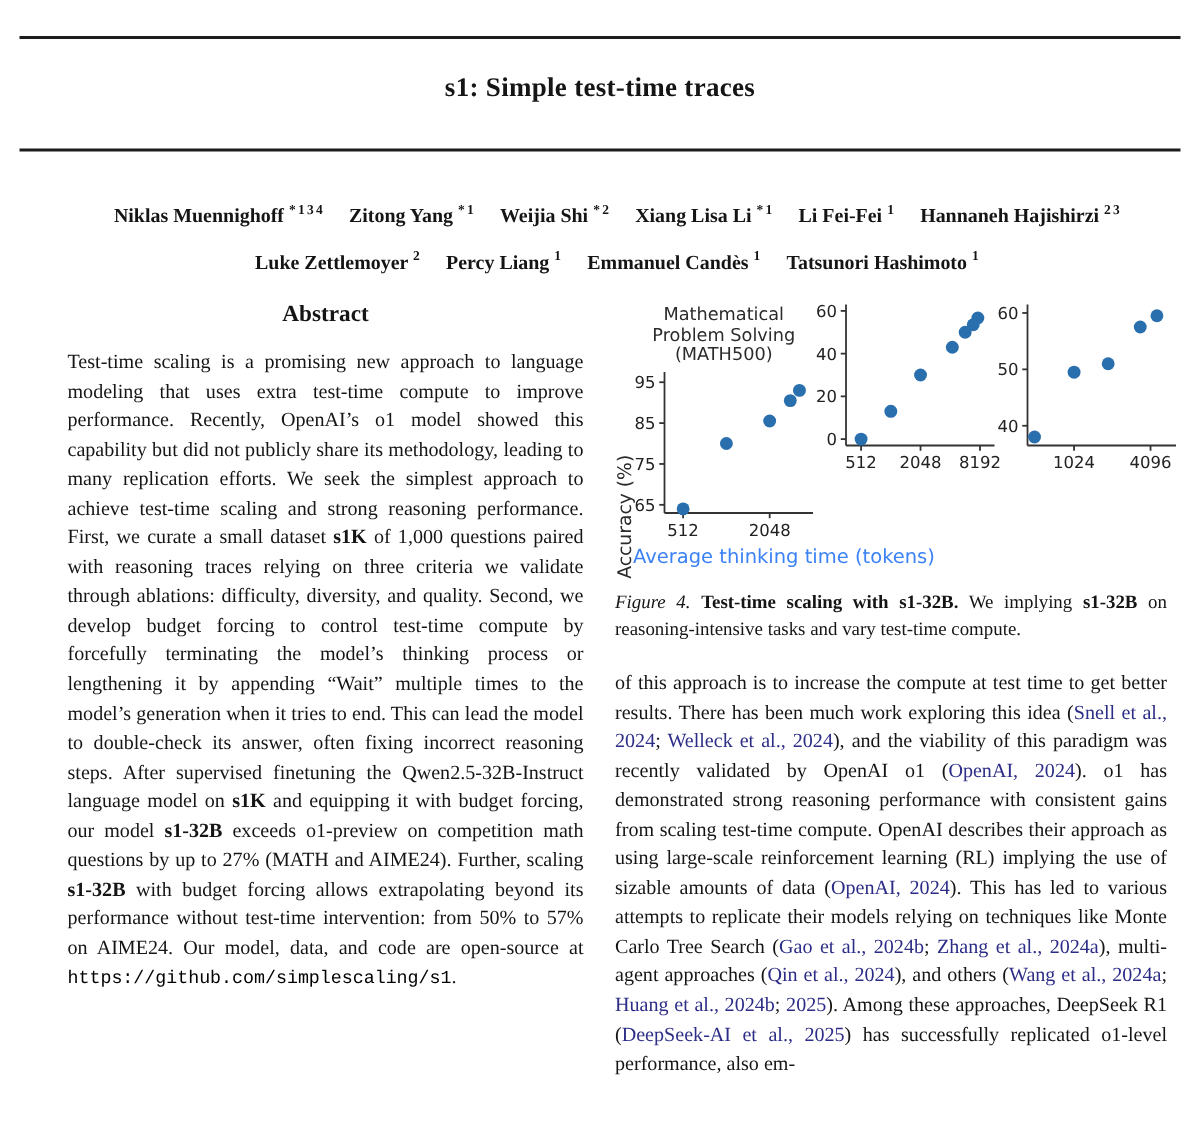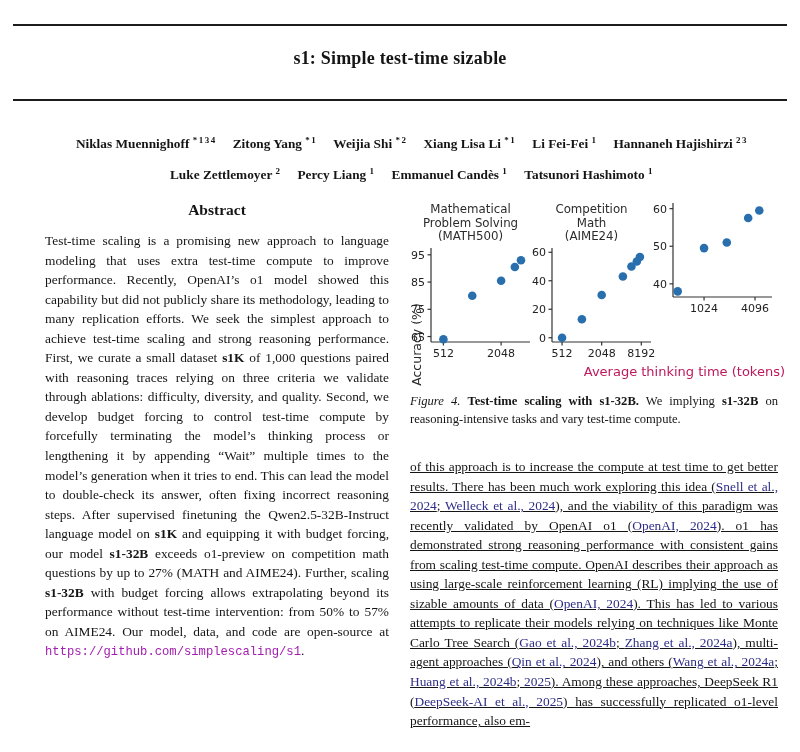--- a/index.html
+++ b/index.html
@@ -28,47 +28,47 @@
     font-size:13.4px; line-height:19.55px;
   }
   .col-right { position:absolute; left:410px; top:200px; width:368px; }
 
   .fig-area { position:relative; }
   .fig-ylabel {
     position:absolute; left:-64px; top:134px; width:140px; text-align:center;
     transform:rotate(-90deg); font-family:"DejaVu Sans", sans-serif;
     font-size:12.5px; color:#2b2b2b;
   }
-  .fig-row { display:flex; margin-top:3px; }
+  .fig-row { display:flex; margin-left:12px; margin-top:3px; }
   .subplot { width:121px; }
   .sub-title {
     font-family:"DejaVu Sans", sans-serif; font-size:11.8px; line-height:13.5px;
     text-align:center; color:#2b2b2b; margin-bottom:4px; height:41px;
   }
   .subplot svg { display:block; overflow:visible; }
   .fig-xlabel {
-    margin-left:12px; width:363px; text-align:right;
-    font-family:"DejaVu Sans", sans-serif; font-size:13px; color:#be185d;
+    margin-left:12px; width:363px; text-align:left;
+    font-family:"DejaVu Sans", sans-serif; font-size:13px; color:#3b82f6;
   }
   .caption { margin-top:13px; font-size:12.6px; line-height:18px; text-align:justify; }
-  .body-text { margin-top:29px; text-align:justify; font-size:13.4px; line-height:19.55px;text-decoration:underline; }
+  .body-text { margin-top:17px; text-align:justify; font-size:13.4px; line-height:19.55px; }
 
   .bseg { font-weight:bold;font-family:Liberation Serif, serif; }
   .iseg { font-style:italic; }
   .cite { color:#2d2d87; }
   .mono {
-    font-family:"Liberation Mono", monospace; color:#a21caf; font-size:12.2px;
+    font-family:"Liberation Mono", monospace; color:#000000; font-size:12.2px;
   }
 </style>
 </head>
 <body>
 
 <div class="page">
   <div class="rule" id="rule-top"></div>
-  <div class="paper-title">s1: Simple test-time sizable</div>
+  <div class="paper-title">s1: Simple test-time traces</div>
   <div class="rule" id="rule-bottom"></div>
 
   <div class="authors">
     <div><span class="author">Niklas Muennighoff <sup>*134</sup></span><span class="author">Zitong Yang <sup>*1</sup></span><span class="author">Weijia Shi <sup>*2</sup></span><span class="author">Xiang Lisa Li <sup>*1</sup></span><span class="author">Li Fei-Fei <sup>1</sup></span><span class="author">Hannaneh Hajishirzi <sup>23</sup></span></div>
     <div><span class="author">Luke Zettlemoyer <sup>2</sup></span><span class="author">Percy Liang <sup>1</sup></span><span class="author">Emmanuel Candès <sup>1</sup></span><span class="author">Tatsunori Hashimoto <sup>1</sup></span></div>
   </div>
 
   <div class="col-left">
     <div class="abstract-heading">Abstract</div>
     <div class="abstract-text"><span>Test-time scaling is a promising new approach to language modeling that uses extra test-time compute to improve performance. Recently, OpenAI’s o1 model showed this capability but did not publicly share its methodology, leading to many replication efforts. We seek the simplest approach to achieve test-time scaling and strong reasoning performance. First, we curate a small dataset </span><span class="bseg">s1K</span><span> of 1,000 questions paired with reasoning traces relying on three criteria we validate through ablations: difficulty, diversity, and quality. Second, we develop budget forcing to control test-time compute by forcefully terminating the model’s thinking process or lengthening it by appending “Wait” multiple times to the model’s generation when it tries to end. This can lead the model to double-check its answer, often fixing incorrect reasoning steps. After supervised finetuning the Qwen2.5-32B-Instruct language model on </span><span class="bseg">s1K</span><span> and equipping it with budget forcing, our model </span><span class="bseg">s1-32B</span><span> exceeds o1-preview on competition math questions by up to 27% (MATH and AIME24). Further, scaling </span><span class="bseg">s1-32B</span><span> with budget forcing allows extrapolating beyond its performance without test-time intervention: from 50% to 57% on AIME24. Our model, data, and code are open-source at </span><span class="mono">https://github.com/simplescaling/s1</span><span>.</span></div>
@@ -96,21 +96,20 @@
               <line x1="91.10945883575602" y1="94" x2="91.10945883575602" y2="97.5" stroke="#333" stroke-width="1.2"></line>
               <text x="91.10945883575602" y="109" fill="#222" font-family="&quot;DejaVu Sans&quot;, sans-serif" font-size="11" text-anchor="middle">2048</text>
               <circle cx="33.4096290839905" cy="91.27536231884058" r="4.3" fill="#2a6fad"></circle>
               <circle cx="62.259543959873255" cy="47.68115942028986" r="4.3" fill="#2a6fad"></circle>
               <circle cx="91.10945883575602" cy="32.69565217391304" r="4.3" fill="#2a6fad"></circle>
               <circle cx="104.86354623680987" cy="19.072463768115945" r="4.3" fill="#2a6fad"></circle>
               <circle cx="110.96542166754817" cy="12.260869565217394" r="4.3" fill="#2a6fad"></circle>
             </svg>
           </div>
           <div class="subplot">
-            <div class="sub-title">Competition<br>Math<br>(AIME24)</div>
             <svg width="121" height="116">
               <line x1="21" y1="0" x2="21" y2="94" stroke="#333" stroke-width="1.2"></line>
               <line x1="21" y1="94" x2="120" y2="94" stroke="#333" stroke-width="1.2"></line>
               <line x1="17.5" y1="89.72727272727273" x2="21" y2="89.72727272727273" stroke="#333" stroke-width="1.2"></line>
               <text x="15" y="93.72727272727273" fill="#222" font-family="&quot;DejaVu Sans&quot;, sans-serif" font-size="11" text-anchor="end">0</text>
               <line x1="17.5" y1="61.24242424242424" x2="21" y2="61.24242424242424" stroke="#333" stroke-width="1.2"></line>
               <text x="15" y="65.24242424242425" fill="#222" font-family="&quot;DejaVu Sans&quot;, sans-serif" font-size="11" text-anchor="end">20</text>
               <line x1="17.5" y1="32.75757575757576" x2="21" y2="32.75757575757576" stroke="#333" stroke-width="1.2"></line>
               <text x="15" y="36.75757575757576" fill="#222" font-family="&quot;DejaVu Sans&quot;, sans-serif" font-size="11" text-anchor="end">40</text>
               <line x1="17.5" y1="4.272727272727269" x2="21" y2="4.272727272727269" stroke="#333" stroke-width="1.2"></line>

